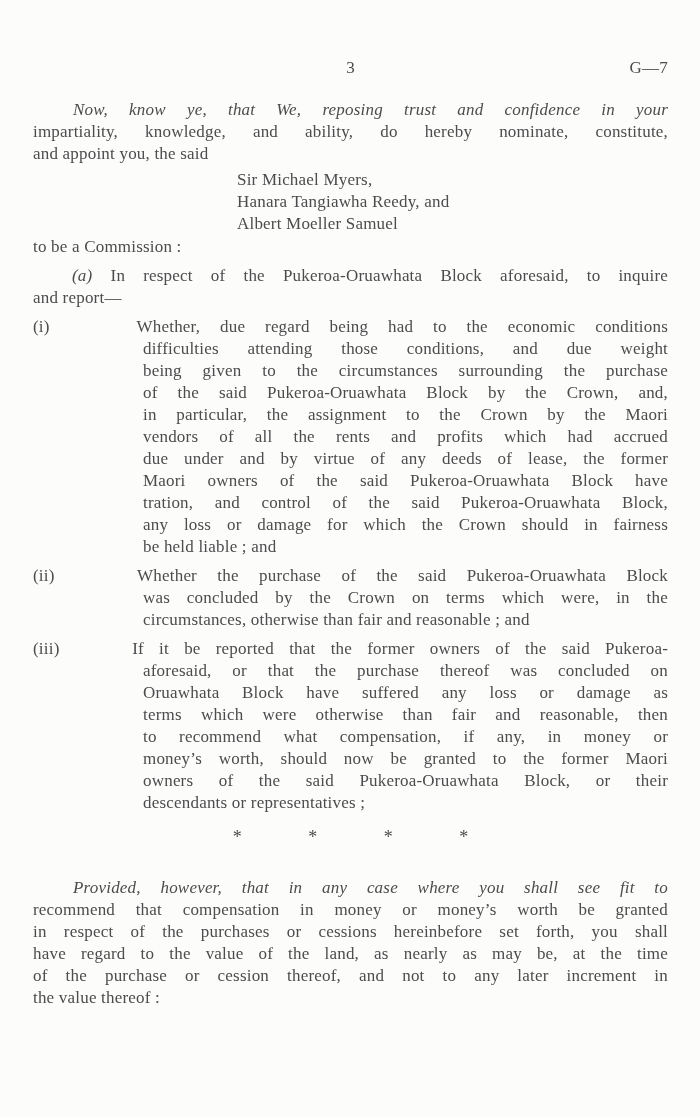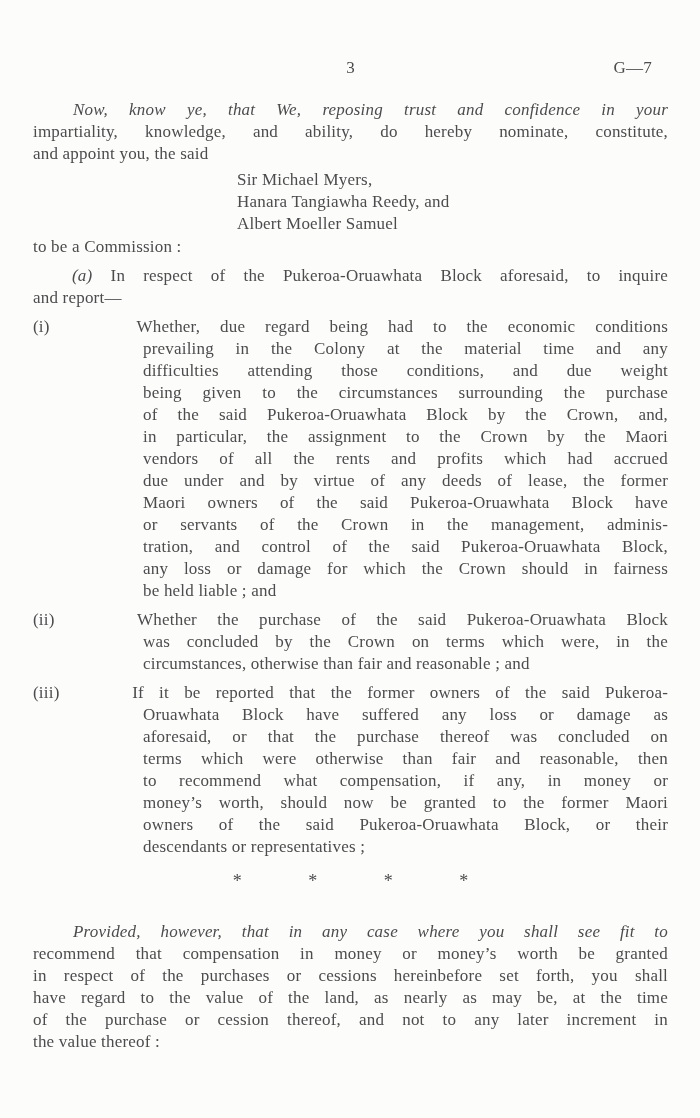--- a/index.html
+++ b/index.html
@@ -30,21 +30,21 @@
     position: relative;
     height: 22px;
   }
   .hdr .pgnum {
     position: absolute;
     left: 50%;
     transform: translateX(-50%);
   }
   .hdr .doccode {
     position: absolute;
-    right: 16px;
+    right: 0;
     top: 0;
   }
   .line { min-height: 22px; }
   .j {
     text-align: justify;
     text-align-last: justify;
   }
   .last {
     text-align: left;
     text-align-last: left;
@@ -106,44 +106,42 @@
 
     <div class="commission line">to be a Commission :</div>
 
     <div class="clause-a">
       <div class="line j pa-first"><span class="alabel">(a)</span> <span>In respect of the Pukeroa-Oruawhata Block aforesaid, to inquire</span></div>
       <div class="line last">and report—</div>
     </div>
 
     <div class="subclause">
       <div class="line j"><span class="clabel">(i)</span> <span>Whether, due regard being had to the economic conditions</span></div>
-      <div class="line j ccont">prevailing in the Colony at the material time and any</div>
       <div class="line j ccont">difficulties attending those conditions, and due weight</div>
       <div class="line j ccont">being given to the circumstances surrounding the purchase</div>
       <div class="line j ccont">of the said Pukeroa-Oruawhata Block by the Crown, and,</div>
       <div class="line j ccont">in particular, the assignment to the Crown by the Maori</div>
       <div class="line j ccont">vendors of all the rents and profits which had accrued</div>
       <div class="line j ccont">due under and by virtue of any deeds of lease, the former</div>
       <div class="line j ccont">Maori owners of the said Pukeroa-Oruawhata Block have</div>
-      <div class="line j ccont">or servants of the Crown in the management, adminis-</div>
       <div class="line j ccont">tration, and control of the said Pukeroa-Oruawhata Block,</div>
       <div class="line j ccont">any loss or damage for which the Crown should in fairness</div>
       <div class="line ccont last">be held liable ; and</div>
     </div>
 
     <div class="subclause">
       <div class="line j"><span class="clabel">(ii)</span> <span>Whether the purchase of the said Pukeroa-Oruawhata Block</span></div>
       <div class="line j ccont">was concluded by the Crown on terms which were, in the</div>
       <div class="line ccont last">circumstances, otherwise than fair and reasonable ; and</div>
     </div>
 
     <div class="subclause">
       <div class="line j"><span class="clabel">(iii)</span> <span>If it be reported that the former owners of the said Pukeroa-</span></div>
+      <div class="line j ccont">aforesaid, or that the purchase thereof was concluded on</div>
       <div class="line j ccont">Oruawhata Block have suffered any loss or damage as</div>
-      <div class="line j ccont">aforesaid, or that the purchase thereof was concluded on</div>
       <div class="line j ccont">terms which were otherwise than fair and reasonable, then</div>
       <div class="line j ccont">to recommend what compensation, if any, in money or</div>
       <div class="line j ccont">money’s worth, should now be granted to the former Maori</div>
       <div class="line j ccont">owners of the said Pukeroa-Oruawhata Block, or their</div>
       <div class="line ccont last">descendants or representatives ;</div>
     </div>
 
     <div class="stars">
       <span class="star">*</span>
       <span class="star">*</span>

